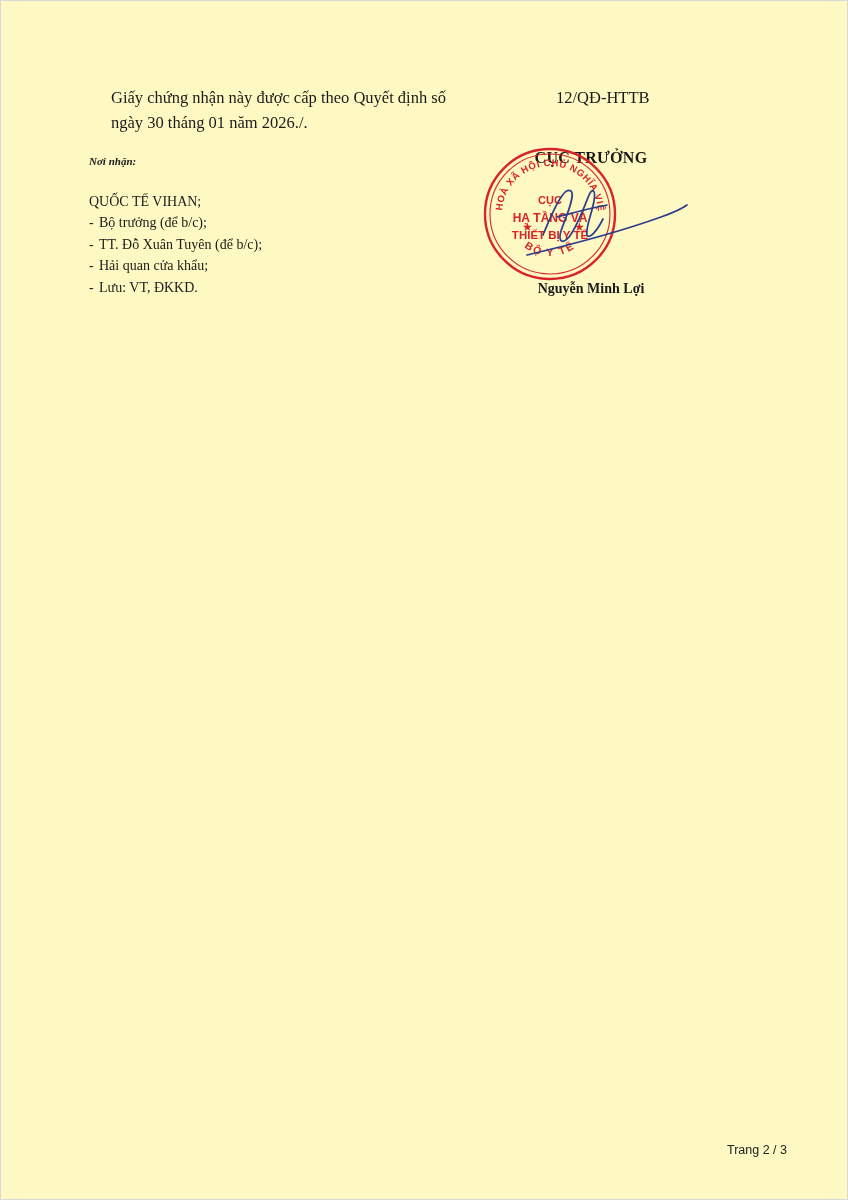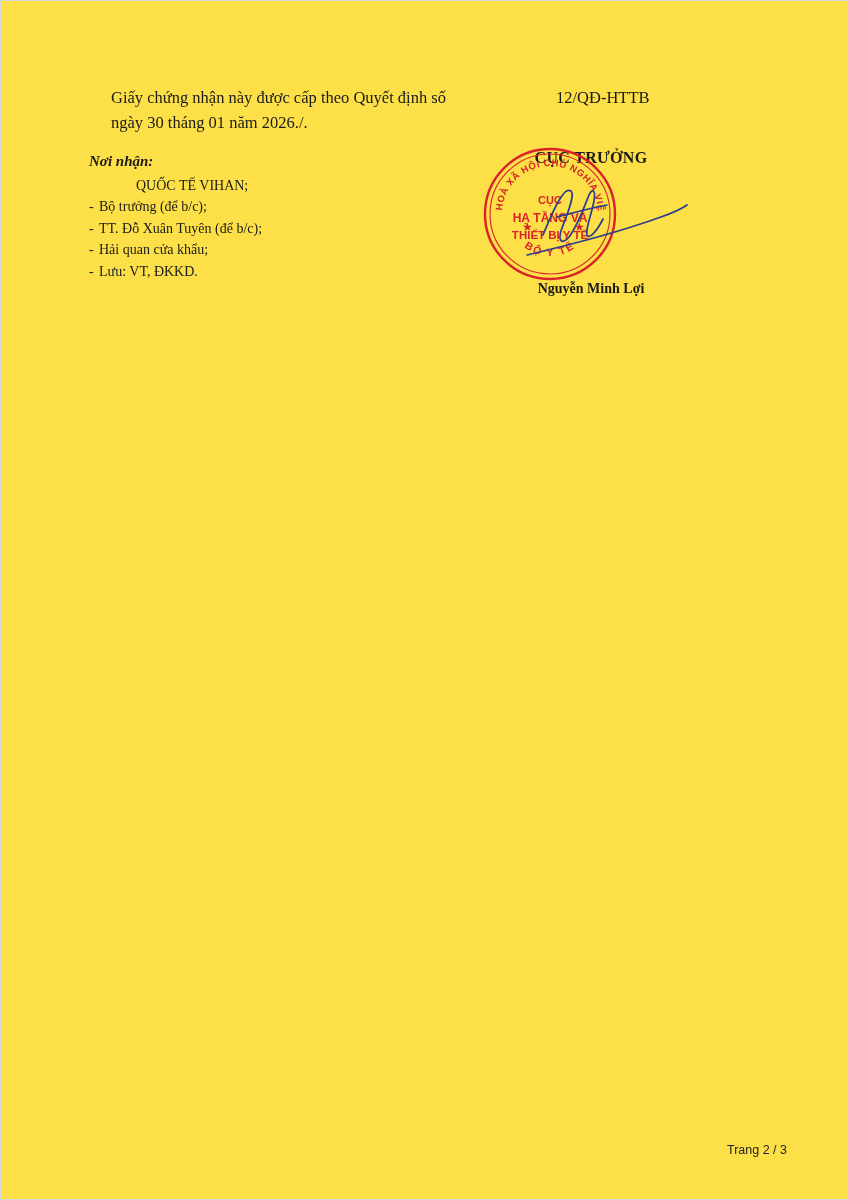--- a/index.html
+++ b/index.html
@@ -14,21 +14,21 @@
     position: relative;
     font-family: "Liberation Serif", serif;
     color: #1a1a1a;
     overflow: hidden;
   }
   .page {
     position: absolute;
     left: 0; top: 0;
     width: 848px;
     height: 1200px;
-    background: #fde047;
+    background: #fef9c3;
     border: 1px solid #d8d8d8;
   }
 
   
   .intro {
     position: absolute;
     left: 110px;
     top: 84px;
     width: 620px;
     font-size: 16.5px;
@@ -51,39 +51,38 @@
     position: absolute;
     left: 88px;
     top: 150px;
     width: 330px;
     font-size: 14px;
     line-height: 21.5px;
   }
   .recipients .heading {
     font-weight: bold;
     font-style: italic;
-    font-size: 15px;
-    margin-bottom: 2px;
+    font-size: 11px;
+    margin-bottom: 18px;
   }
   .recipients ul {
     list-style: none;
     margin: 0;
     padding: 0;
   }
   .recipients li {
     white-space: pre-wrap;
   }
   .recipients li .dash {
     display: inline-block;
     width: 10px;
   }
   .recipients .cont {
     display: block;
     padding-left: 0px;
-    margin-left: 47px;
   }
 
   
   .signature {
     position: absolute;
     left: 430px;
     top: 148px;
     width: 320px;
     text-align: center;
   }

